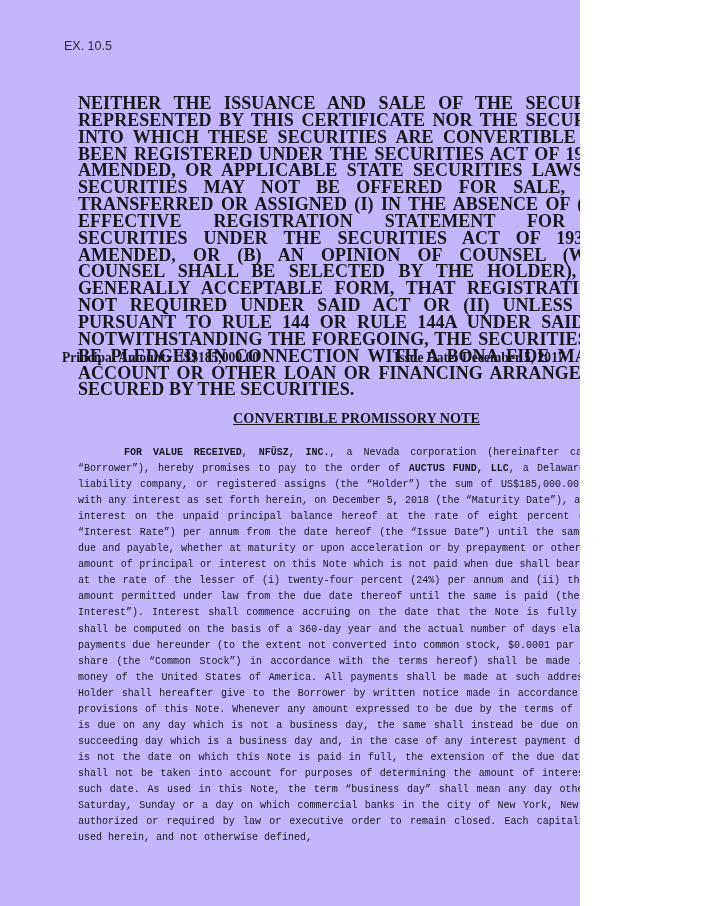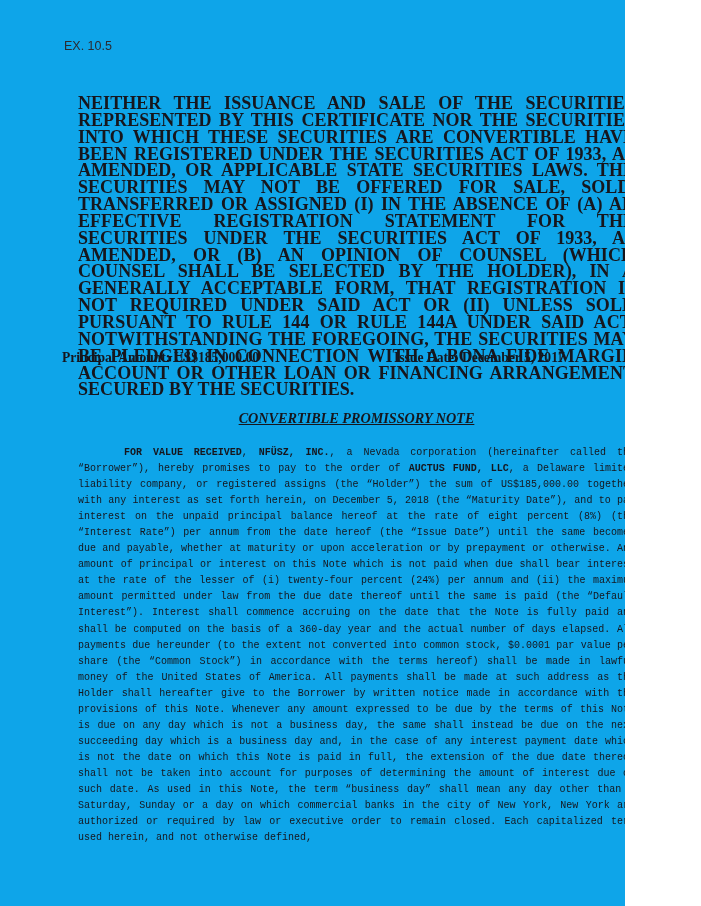--- a/index.html
+++ b/index.html
@@ -2,23 +2,23 @@
 <html><head>
 <meta charset="utf-8">
 <style>
   html, body {
     margin: 0;
     padding: 0;
     background: #ffffff;
   }
   .page {
     position: relative;
-    width: 625px;
+    width: 580px;
     height: 906px;
-    background: #0ea5e9;
+    background: #c4b5fd;
     color: #16161d;
     font-family: "Liberation Serif", serif;
     overflow: hidden;
   }
   .exhibit-label {
     position: absolute;
     left: 64px;
     top: 39px;
     font-family: "Liberation Sans", sans-serif;
     font-size: 12.5px;
@@ -57,21 +57,20 @@
     position: absolute;
     left: 78px;
     top: 410px;
     width: 557px;
     text-align: center;
     font-weight: bold;
     font-size: 14.2px;
   }
   .note-title span {
     text-decoration: underline;
-    font-style: italic;
   }
   .body-text {
     position: absolute;
     left: 78px;
     top: 445px;
     width: 557px;
     font-size: 10px;
     line-height: 16.05px;
     text-align: justify;
     text-indent: 46px;

